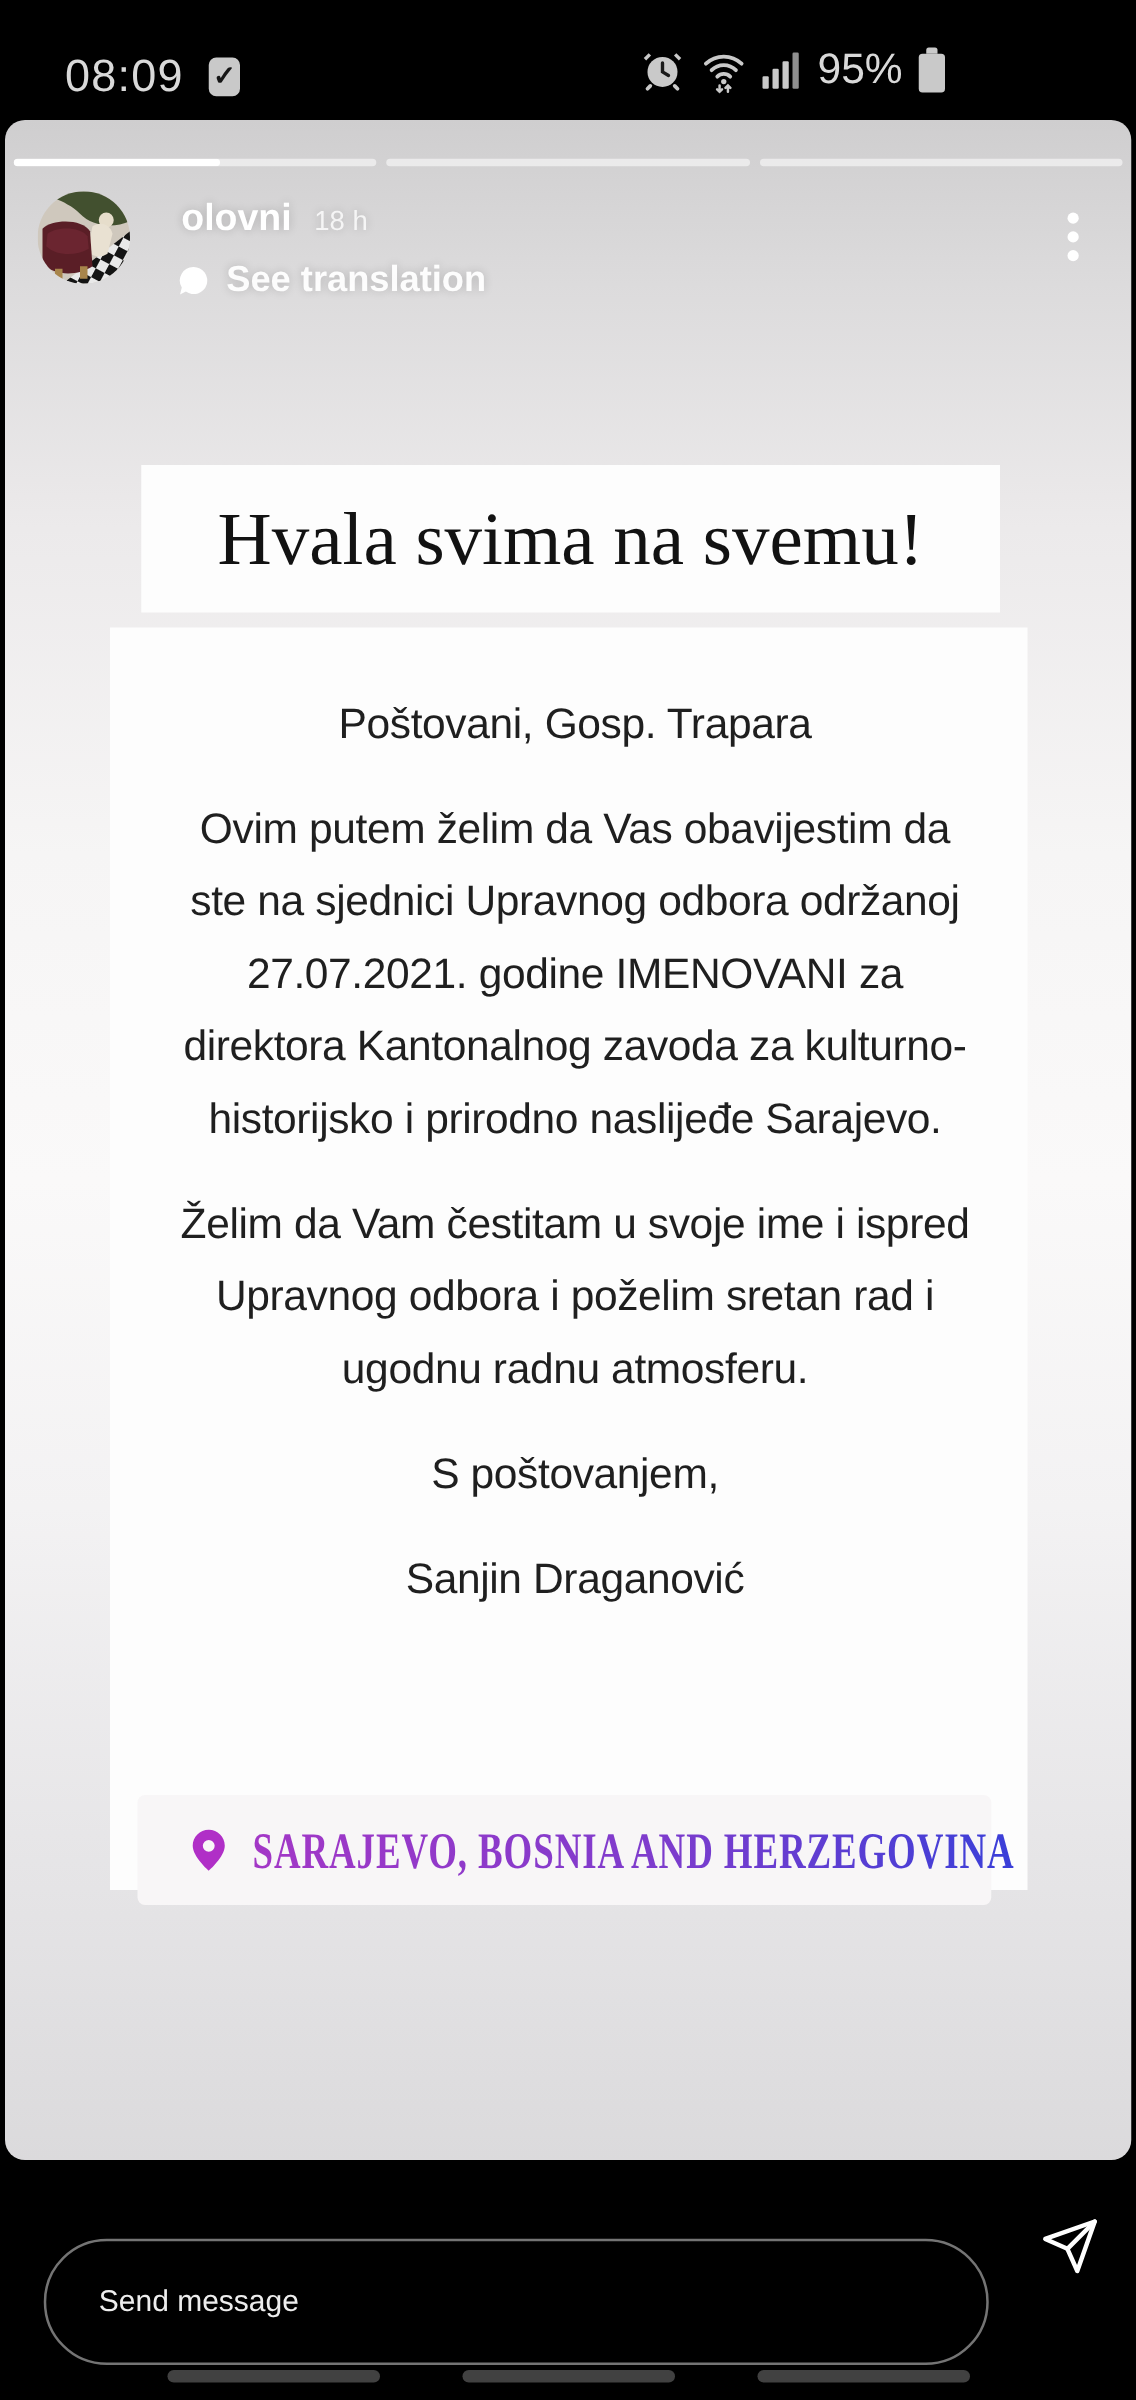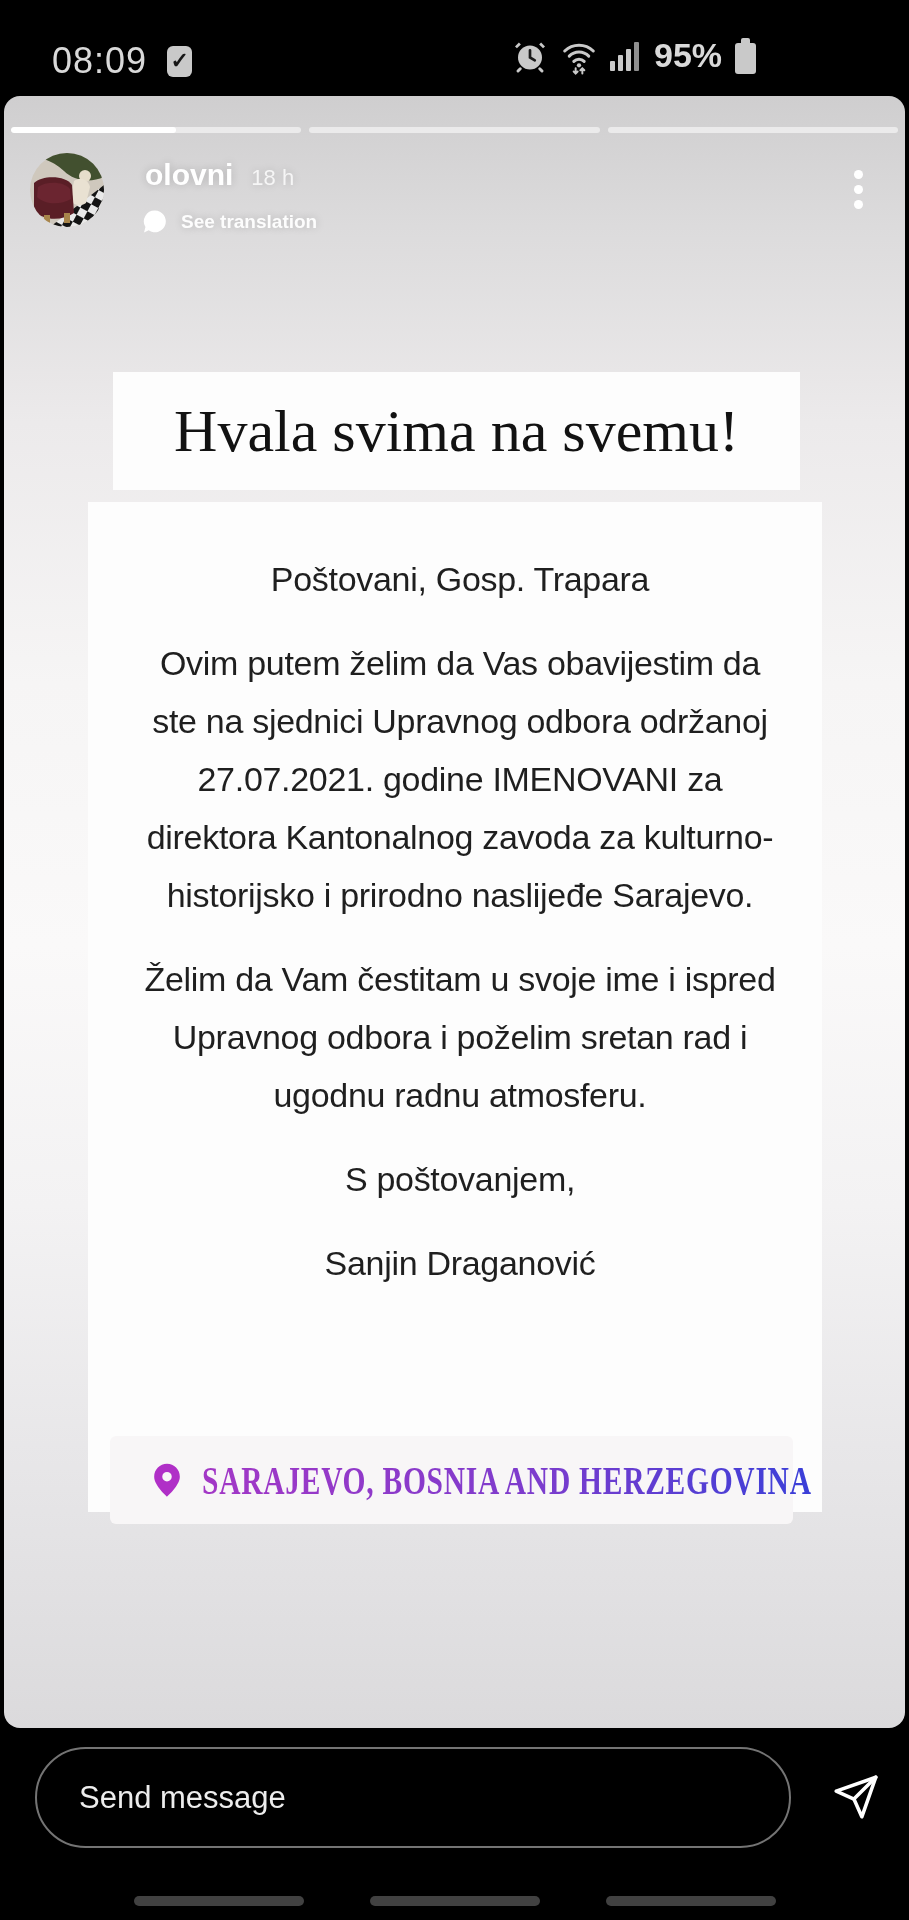--- a/index.html
+++ b/index.html
@@ -8,42 +8,42 @@
 
   
   .status-bar{position:absolute;left:0;top:0;width:909px;height:95px;color:#d9d9d9;}
   .status-left{position:absolute;left:52px;top:40px;display:flex;align-items:center;gap:20px;}
   .status-time{font-size:36px;letter-spacing:1px;color:#d9d9d9;}
   .chk{width:25px;height:31px;background:#c9c9c9;border-radius:6px;display:flex;
        align-items:center;justify-content:center;color:#161616;font-size:22px;font-weight:bold;}
   .status-right{position:absolute;left:512px;top:36px;display:flex;align-items:center;gap:11px;}
   .sig{display:flex;align-items:flex-end;gap:3px;height:30px;}
   .sig i{display:block;width:5px;background:#c9c9c9;border-radius:1px;}
-  .battery-label{font-size:34px;color:#d9d9d9;margin-left:4px;font-weight:bold;}
+  .battery-label{font-size:34px;color:#d9d9d9;margin-left:4px;}
   .batt{width:21px;height:36px;position:relative;margin-left:2px;}
   .batt .cap{position:absolute;left:6px;top:0;width:9px;height:5px;background:#c9c9c9;border-radius:2px 2px 0 0;}
   .batt .bod{position:absolute;left:0;top:5px;width:21px;height:31px;background:#c9c9c9;border-radius:3px;}
 
   
   .story-card{position:absolute;left:4px;top:96px;width:901px;height:1632px;border-radius:16px;overflow:hidden;
     background:linear-gradient(180deg,#cfcecf 0%,#dcdbdc 8%,#eceaeb 20%,#f6f5f5 36%,#faf9f9 52%,#f3f2f3 68%,#e7e6e8 84%,#dbdadc 100%);}
 
   .progress-row{position:absolute;left:0;top:31px;width:100%;display:flex;gap:8px;padding:0 7px;box-sizing:border-box;}
   .progress-seg{flex:1;height:6px;border-radius:3px;background:rgba(255,255,255,0.55);overflow:hidden;}
   .progress-fill{height:100%;background:#ffffff;border-radius:3px;}
 
   .story-header{position:absolute;left:0;top:50px;width:100%;height:150px;}
   .avatar{position:absolute;left:26px;top:7px;width:74px;height:74px;border-radius:50%;overflow:hidden;}
   .name-row{position:absolute;left:141px;top:12px;display:flex;align-items:baseline;gap:18px;
             text-shadow:0 0 8px rgba(0,0,0,0.18);}
   .username{font-size:30px;font-weight:700;color:#fff;}
   .time-ago{font-size:22px;color:rgba(255,255,255,0.8);}
   .translation-row{position:absolute;left:137px;top:62px;display:flex;align-items:center;gap:12px;
                    text-shadow:0 0 8px rgba(0,0,0,0.18);}
-  .translation-row span{font-size:19px;font-weight:600;color:rgba(255,255,255,0.95);}
+  .translation-row span{font-size:29px;font-weight:600;color:rgba(255,255,255,0.95);}
   .menu-dots{position:absolute;right:36px;top:18px;display:flex;flex-direction:column;gap:6px;padding:6px;cursor:pointer;}
   .menu-dots i{width:9px;height:9px;border-radius:50%;background:#fff;display:block;}
 
   
   .title-box{position:absolute;left:109px;top:276px;width:687px;height:118px;background:#fdfdfd;
              display:flex;align-items:center;justify-content:center;}
   .letter-title{font-family:"Liberation Serif",serif;font-size:60px;color:#121212;margin:0;font-weight:500;white-space:nowrap;}
   .body-box{position:absolute;left:84px;top:406px;width:734px;height:1010px;background:#fdfdfd;
             box-sizing:border-box;padding:48px 18px 0 28px;text-align:center;}
   .para{margin:0 0 26px 0;font-size:34px;line-height:58px;color:#1f1f1f;white-space:pre-line;letter-spacing:-0.3px;}
@@ -53,22 +53,22 @@
                     border-radius:6px;display:flex;align-items:center;padding-left:38px;box-sizing:border-box;cursor:pointer;font-family:Liberation Serif, serif;}
   .pin{width:38px;height:42px;flex:0 0 auto;margin-right:16px;color:#b02fc7;}
   .location-text{font-size:41px;font-weight:700;letter-spacing:1px;white-space:nowrap;
                  transform:scaleX(0.72);transform-origin:left center;
                  background:linear-gradient(90deg,#a337c6,#7c3ccd 55%,#3a3fd8);
                  -webkit-background-clip:text;background-clip:text;color:transparent;}
 
   
   .composer{position:absolute;left:35px;top:1747px;width:756px;height:101px;}
   .composer input{width:100%;height:100%;box-sizing:border-box;background:transparent;
-                  border:2px solid #747474;border-radius:52px;color:#fff;font-size:31px;
-                  padding:0 30px 0 42px;outline:none;font-family:"Liberation Sans",sans-serif;}
+                  border:2px solid #747474;border-radius:52px;color:#fff;font-size:24px;
+                  padding:0 30px 0 42px;outline:none;font-family:"Liberation Sans",sans-serif;margin-top:44px;}
   .composer input::placeholder{color:#ededed;opacity:1;}
   .send-btn{position:absolute;left:826px;top:1764px;width:60px;height:66px;display:flex;
             align-items:center;justify-content:center;cursor:pointer;background:none;border:none;padding:0;}
 
   
   .gesture-row{position:absolute;left:0;top:1896px;width:909px;display:flex;justify-content:center;gap:66px;}
   .gesture-row i{display:block;width:170px;height:10px;border-radius:6px;background:#414141;}
 </style>
 </head>
 <body>

